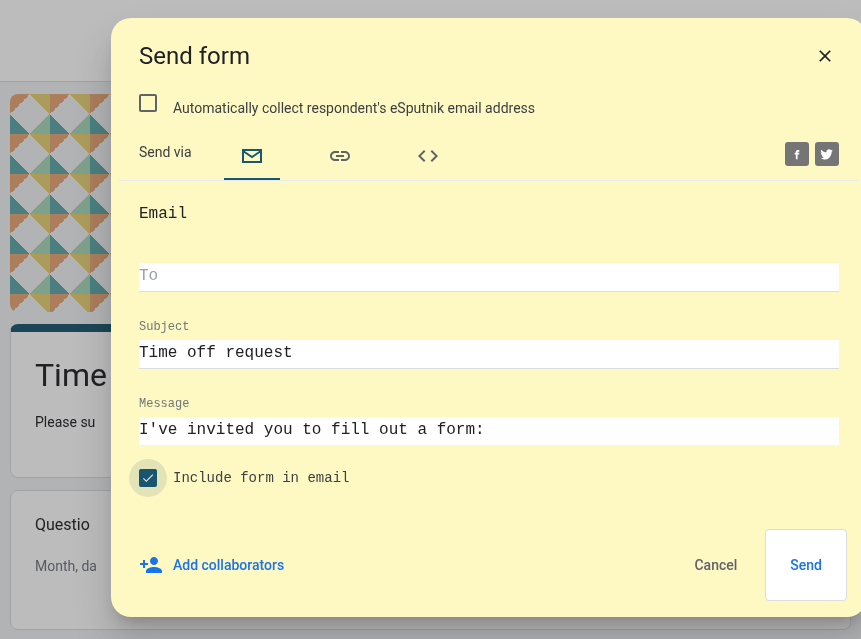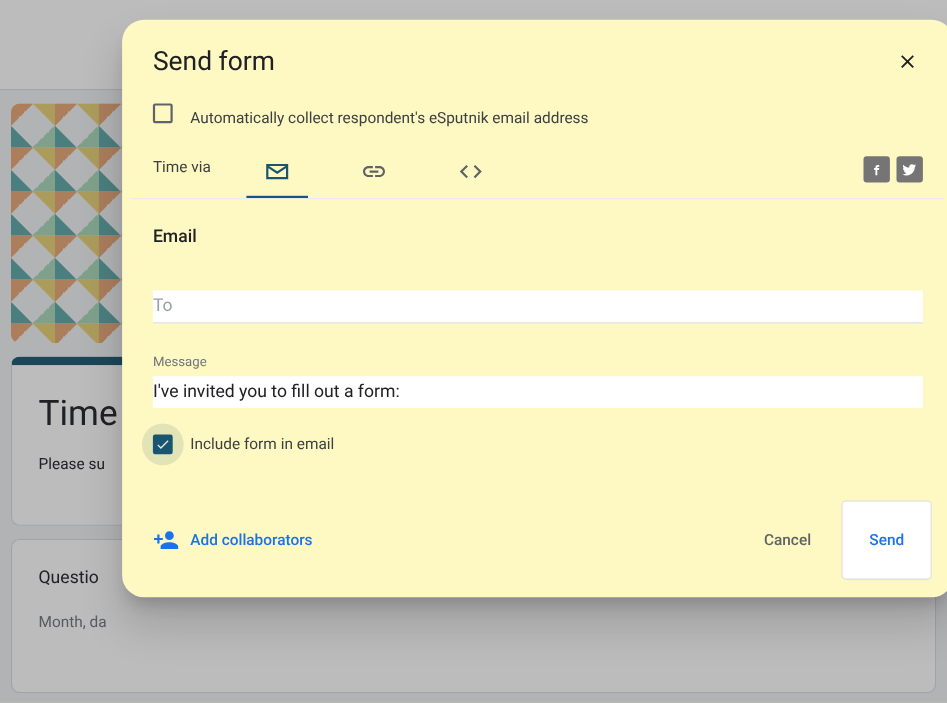--- a/index.html
+++ b/index.html
@@ -175,20 +175,21 @@
       background: #757575;
       border-radius: 3px;
       color: #fff;
       display: flex;
       align-items: center;
       justify-content: center;
       cursor: pointer;
     }
     .email-section {
       padding: 24px 20px 8px;
+      font-family: Liberation Mono, monospace;
     }
     .email-heading {
       font-size: 16px;
       font-weight: 500;
       color: #202124;
       margin-bottom: 40px;
     }
     .field {
       margin-bottom: 28px;
     }
@@ -281,21 +282,21 @@
         </svg>
     </div>
   </div>
 
   <div class="collect-row">
     <div class="checkbox"></div>
     <div class="collect-label">Automatically collect respondent's eSputnik email address</div>
   </div>
 
   <div class="tab-row">
-    <div class="send-via-label">Time via</div>
+    <div class="send-via-label">Send via</div>
     <div class="tab active">
       <svg width="24" height="24" viewBox="0 0 24 24">
           <path fill="none" stroke="currentColor" stroke-width="2" d="M3 6h18v12H3z M3 7l9 6 9-6"></path>
         </svg>
     </div>
     <div class="tab">
       <svg width="24" height="24" viewBox="0 0 24 24">
           <path fill="currentColor" d="M3.9 12c0-1.71 1.39-3.1 3.1-3.1h4V7H7c-2.76 0-5 2.24-5 5s2.24 5 5 5h4v-1.9H7c-1.71 0-3.1-1.39-3.1-3.1M8 13h8v-2H8v2m9-6h-4v1.9h4c1.71 0 3.1 1.39 3.1 3.1s-1.39 3.1-3.1 3.1h-4V17h4c2.76 0 5-2.24 5-5s-2.24-5-5-5"></path>
         </svg>
     </div>
@@ -318,20 +319,24 @@
     </div>
   </div>
 
   <div class="email-section">
     <div class="email-heading">Email</div>
 
     <div class="field">
       <input class="field-input" placeholder="To" style="">
     </div>
 
+    <div class="field">
+      <div class="field-label">Subject</div>
+      <input class="field-input" value="Time off request" style="">
+    </div>
 
     <div class="field" style="margin-bottom:16px">
       <div class="field-label">Message</div>
       <input class="field-input" style="border-bottom: none;" value="I've invited you to fill out a form:">
     </div>
 
     <div class="include-row">
       <div class="checkbox-halo">
         <div class="checkbox checked">
           <svg width="14" height="14" viewBox="0 0 24 24">

